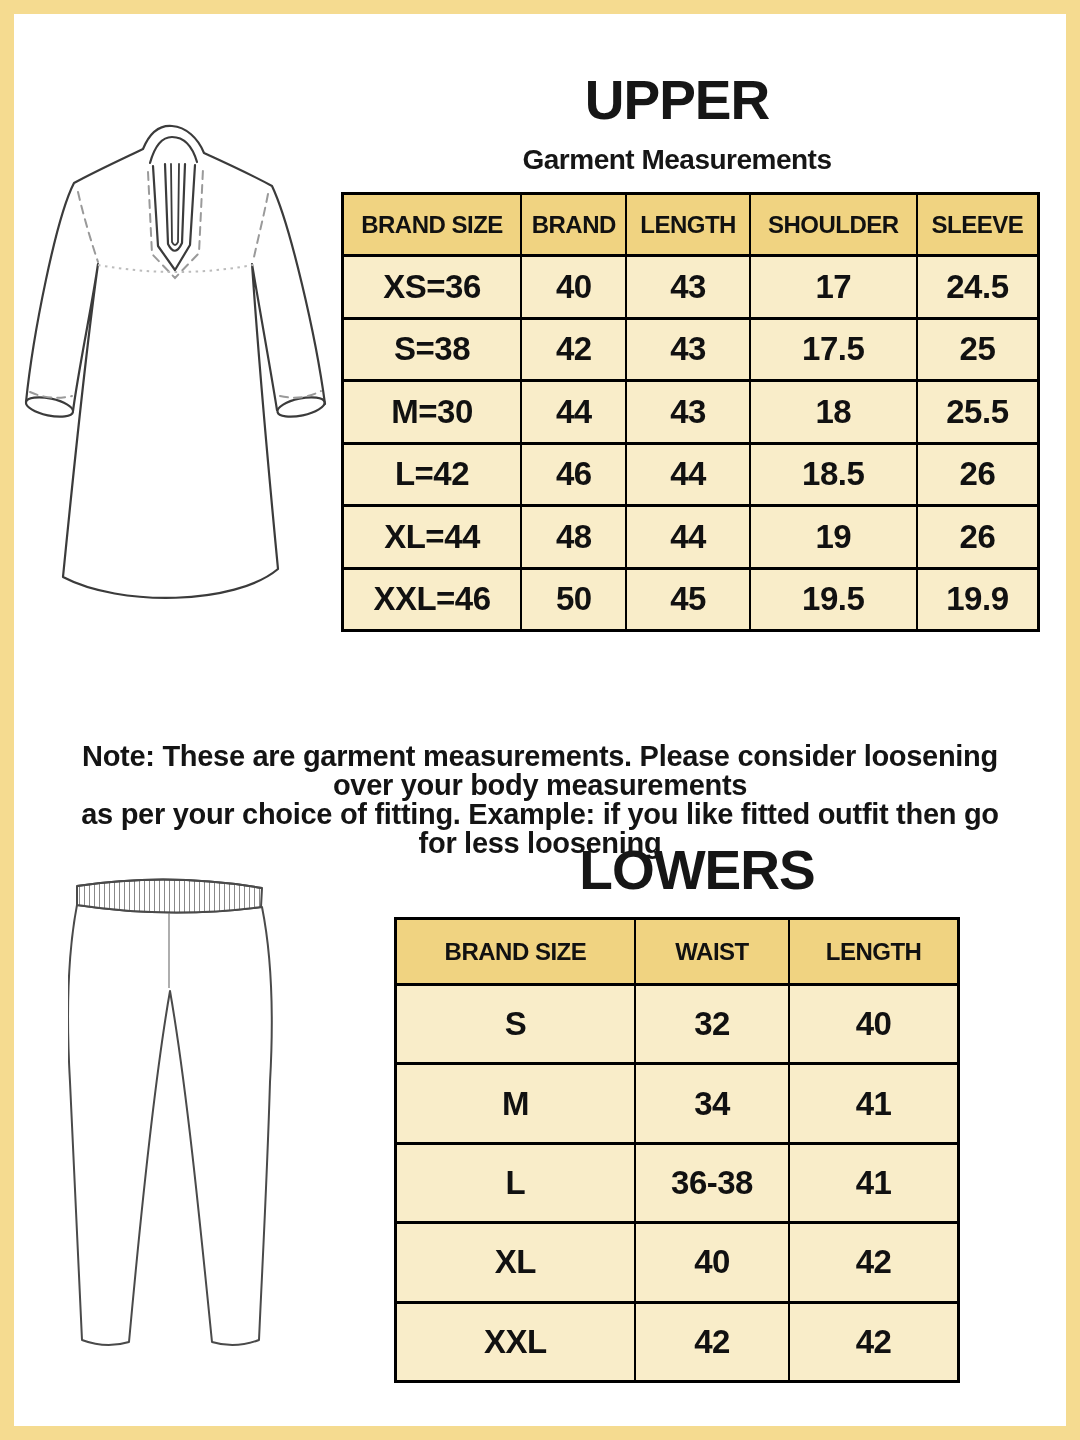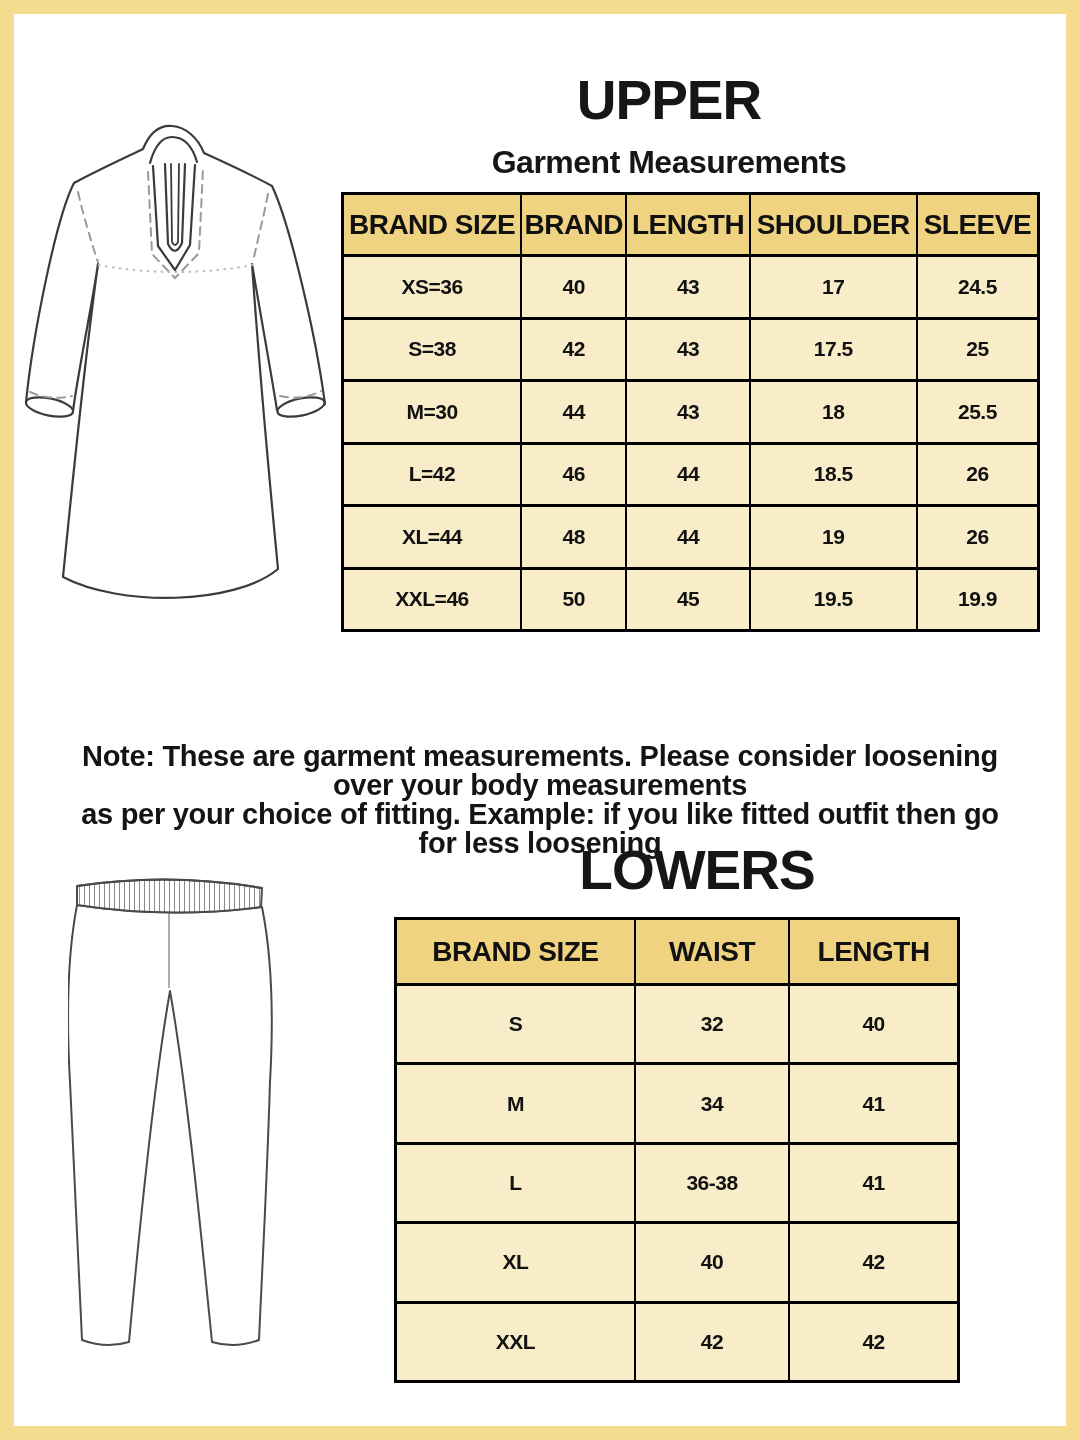--- a/index.html
+++ b/index.html
@@ -7,47 +7,47 @@
     position:relative;
     width:1080px;height:1440px;
     box-sizing:border-box;
     border:14px solid #f5db90;
     background:#ffffff;
     font-family:"Liberation Sans","DejaVu Sans",sans-serif;
     color:#111111;
     overflow:hidden;
   }
   
-  .upper-head{position:absolute;left:305px;top:58px;width:700px;text-align:center;}
+  .upper-head{position:absolute;left:313px;top:58px;width:700px;text-align:center;}
   .big-title{
     font-size:55px;font-weight:700;letter-spacing:-1px;color:#161616;
     line-height:1.05;margin:0;
   }
   .sub-title{
-    font-size:32px;font-weight:700;color:#161616;margin:14px 0 0 0;letter-spacing:-0.5px;
+    font-size:28px;font-weight:700;color:#161616;margin:14px 0 0 0;letter-spacing:-0.5px;
   }
   .lowers-head{position:absolute;left:400px;top:828px;width:566px;text-align:center;}
 
   
   table.size-table{
     position:absolute;
     border-collapse:collapse;
     table-layout:fixed;
     background:#f9edc9;
     border:3px solid #000;
   }
   table.size-table th,table.size-table td{
     border:2px solid #000;
     border-top-width:3px;border-bottom-width:3px;
     text-align:center;vertical-align:middle;
     font-weight:700;white-space:nowrap;
     padding:0;letter-spacing:-0.5px;
   }
-  table.size-table th{background:#f0d381;font-size:28px;}
-  table.size-table td{font-size:21px;}
+  table.size-table th{background:#f0d381;font-size:24px;}
+  table.size-table td{font-size:33px;}
   .upper-table{left:327px;top:178px;width:699px;height:440px;}
   .upper-table tr{height:62px;}
   .upper-table th:nth-child(1){width:25.7%;}
   .upper-table th:nth-child(2){width:15.1%;}
   .upper-table th:nth-child(3){width:17.7%;}
   .upper-table th:nth-child(4){width:24.1%;}
   .upper-table th:nth-child(5){width:17.4%;}
   .lower-table{left:380px;top:903px;width:566px;height:466px;}
   .lower-table tr{height:66px;}
   .lower-table th:nth-child(1){width:42.6%;}

